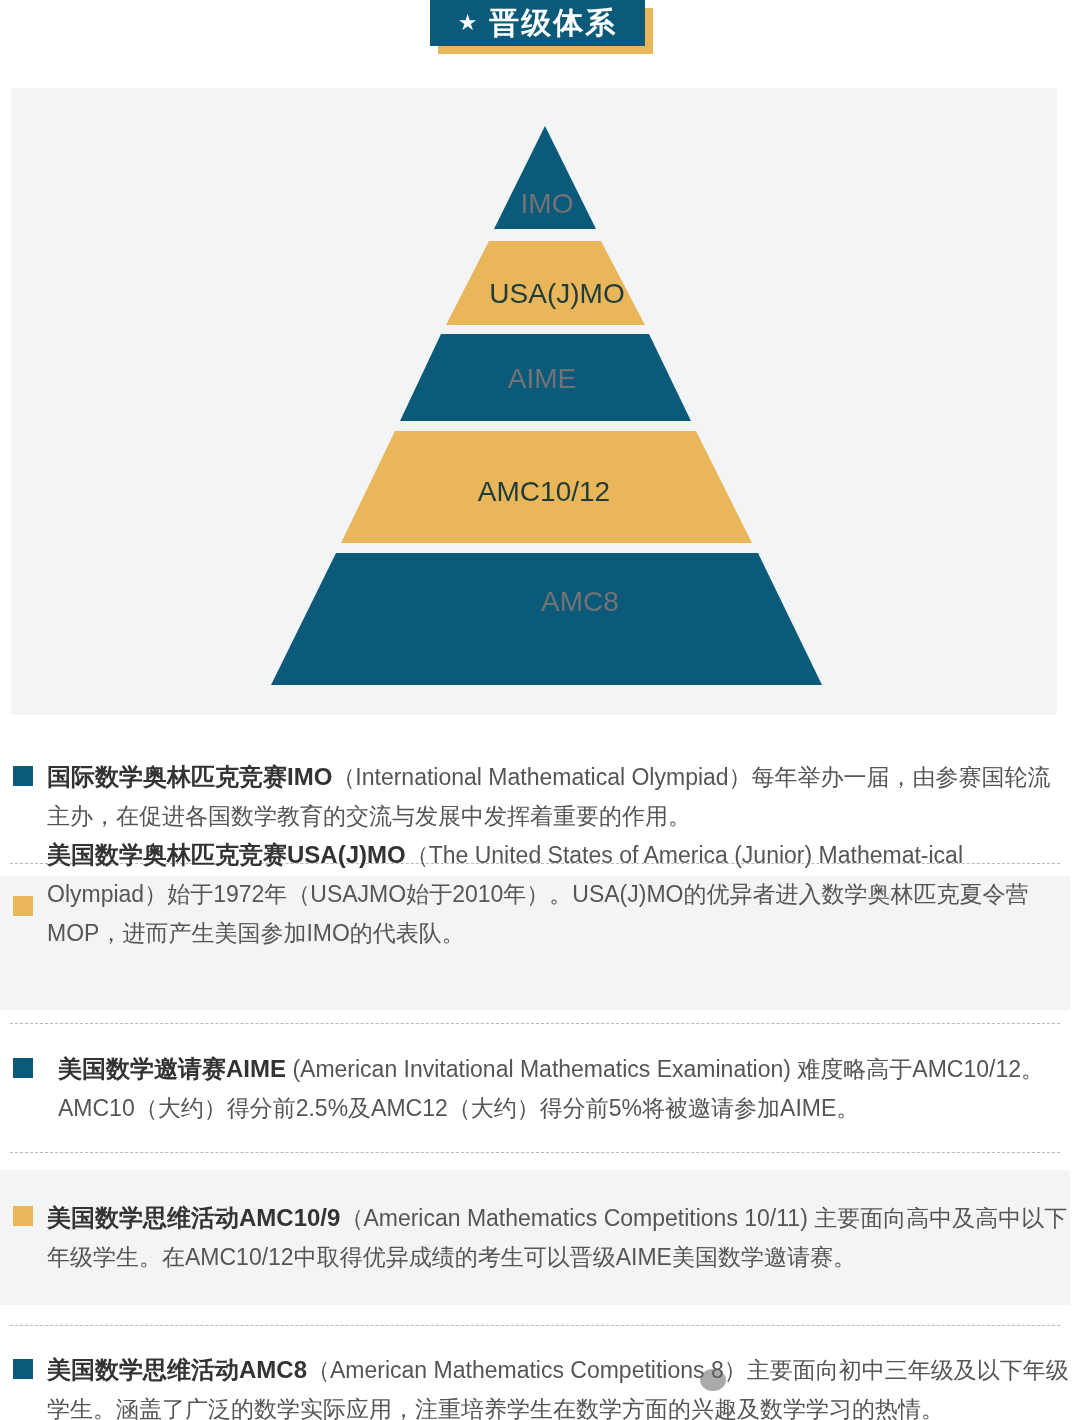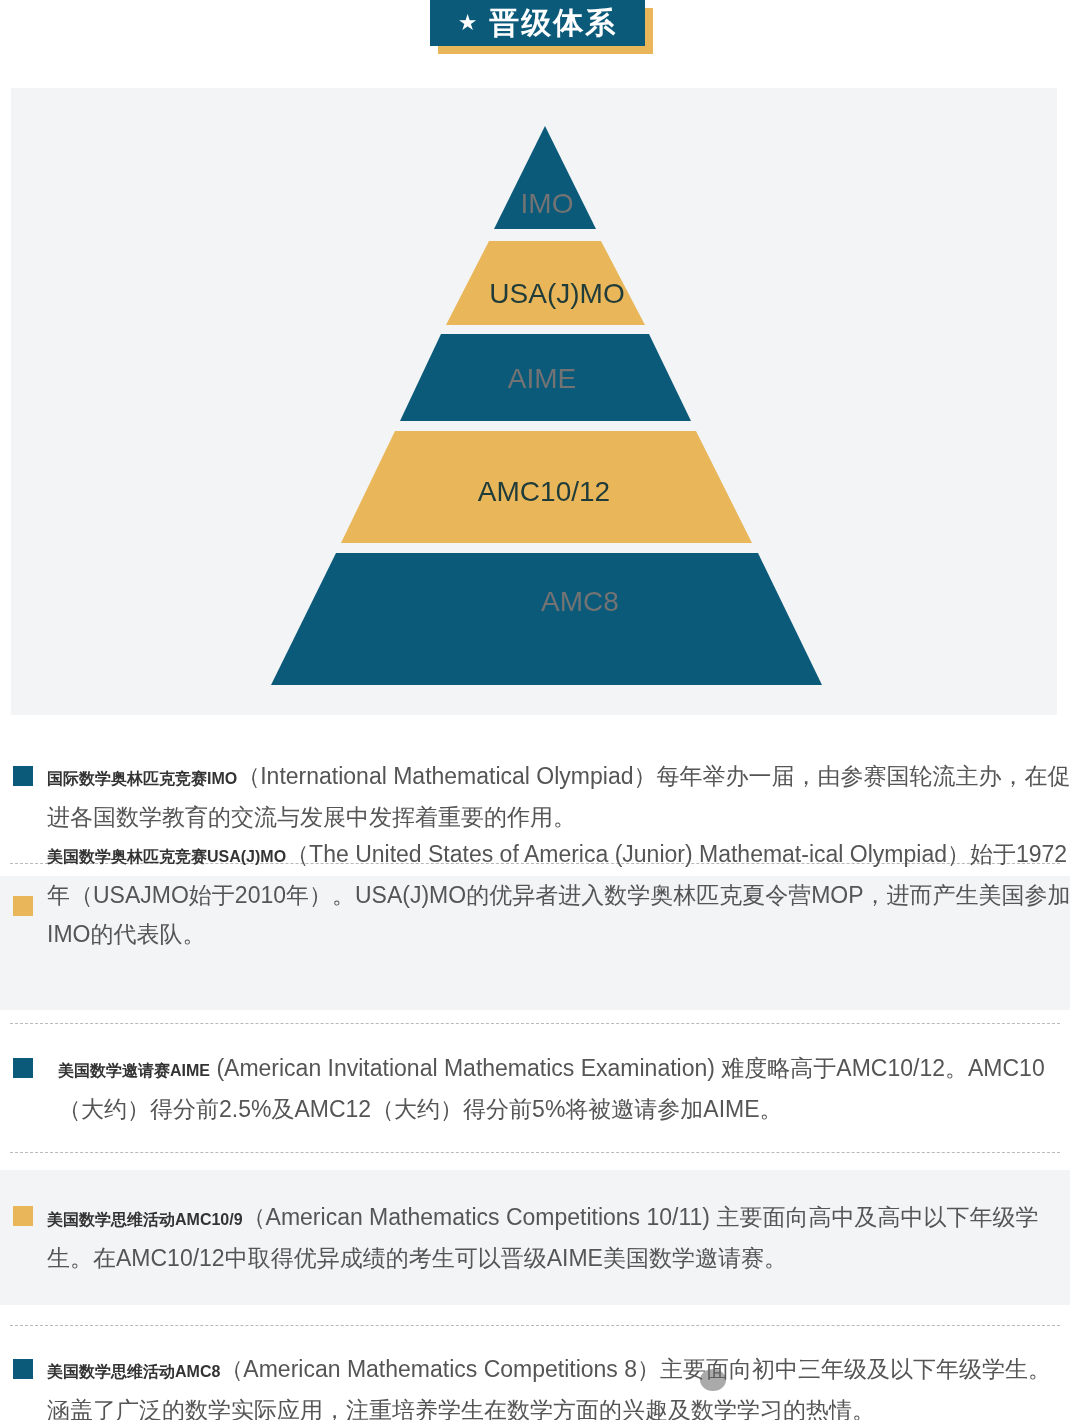--- a/index.html
+++ b/index.html
@@ -33,21 +33,21 @@
     position: absolute; left: 0; width: 1070px;
   }
   .block.shaded { background: #f3f4f6; }
   .bullet {
     position: absolute; left: 13px; width: 20px; height: 20px;
   }
   .text {
     position: absolute; left: 47px; width: 1025px;
     font-size: 23px; line-height: 39px; color: #555;
   }
-  .text .head { font-weight: bold; font-size: 16px; color: #333; }
+  .text .head { font-weight: bold; font-size: 24px; color: #333; }
   .divider {
     position: absolute; left: 10px; width: 1050px; height: 0;
     border-top: 1.5px dashed #b9b9b9;
   }
   .watermark {
     position: absolute; left: 700px; top: 1362px;
     font-size: 28px; color: rgba(120,120,120,0.55); font-weight: bold;
     letter-spacing: 3px; white-space: nowrap;
   }
   .watermark .wm-icon {

